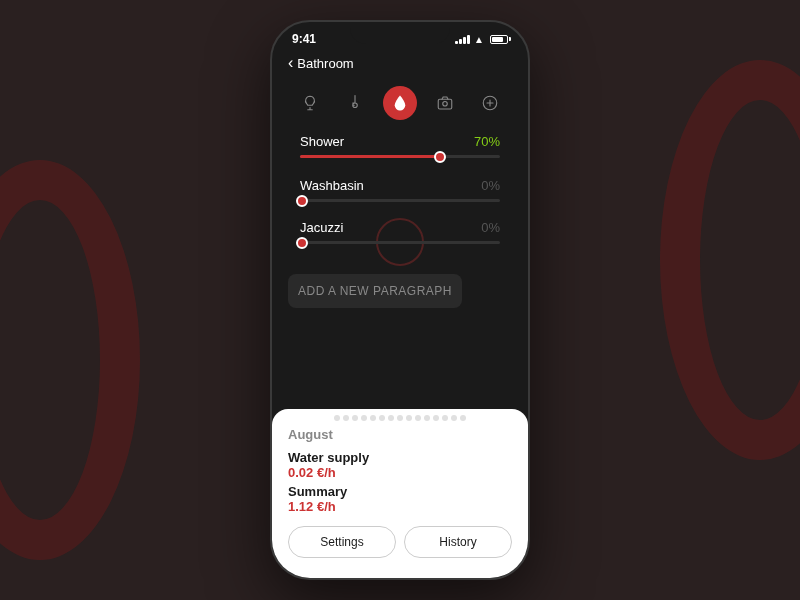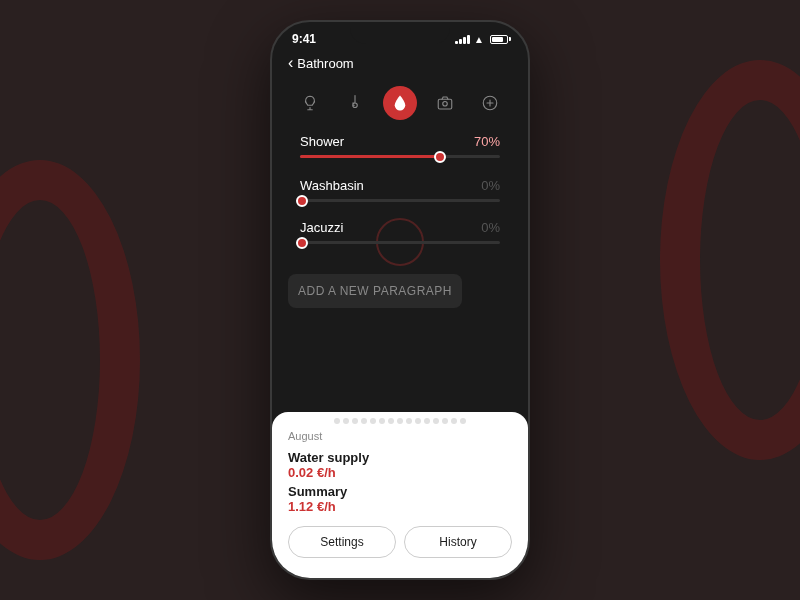--- a/index.html
+++ b/index.html
@@ -200,21 +200,21 @@
       color: #fff;
       font-size: 13px;
       font-weight: 500;
     }
 
     .slider-value {
       font-size: 13px;
       font-weight: 500;
     }
 
-    .slider-value.active { color: #fca5a5; }
+    .slider-value.active { color: #84cc16; }
     .slider-value.zero { color: #555; }
 
     .slider-track {
       position: relative;
       height: 3px;
       background: #333;
       border-radius: 2px;
     }
 
     .slider-fill {
@@ -275,23 +275,24 @@
     }
 
     .card-tooth {
       width: 6px;
       height: 6px;
       background: #e0e0e0;
       border-radius: 50%;
     }
 
     .card-month {
-      font-size: 11px;
+      font-size: 13px;
       color: #888;
       padding: 4px 0 8px;
+      font-weight: bold;
     }
 
     .card-row {
       display: flex;
       justify-content: space-between;
       align-items: flex-start;
       margin-bottom: 4px;
       flex-direction: column;
     }
 

